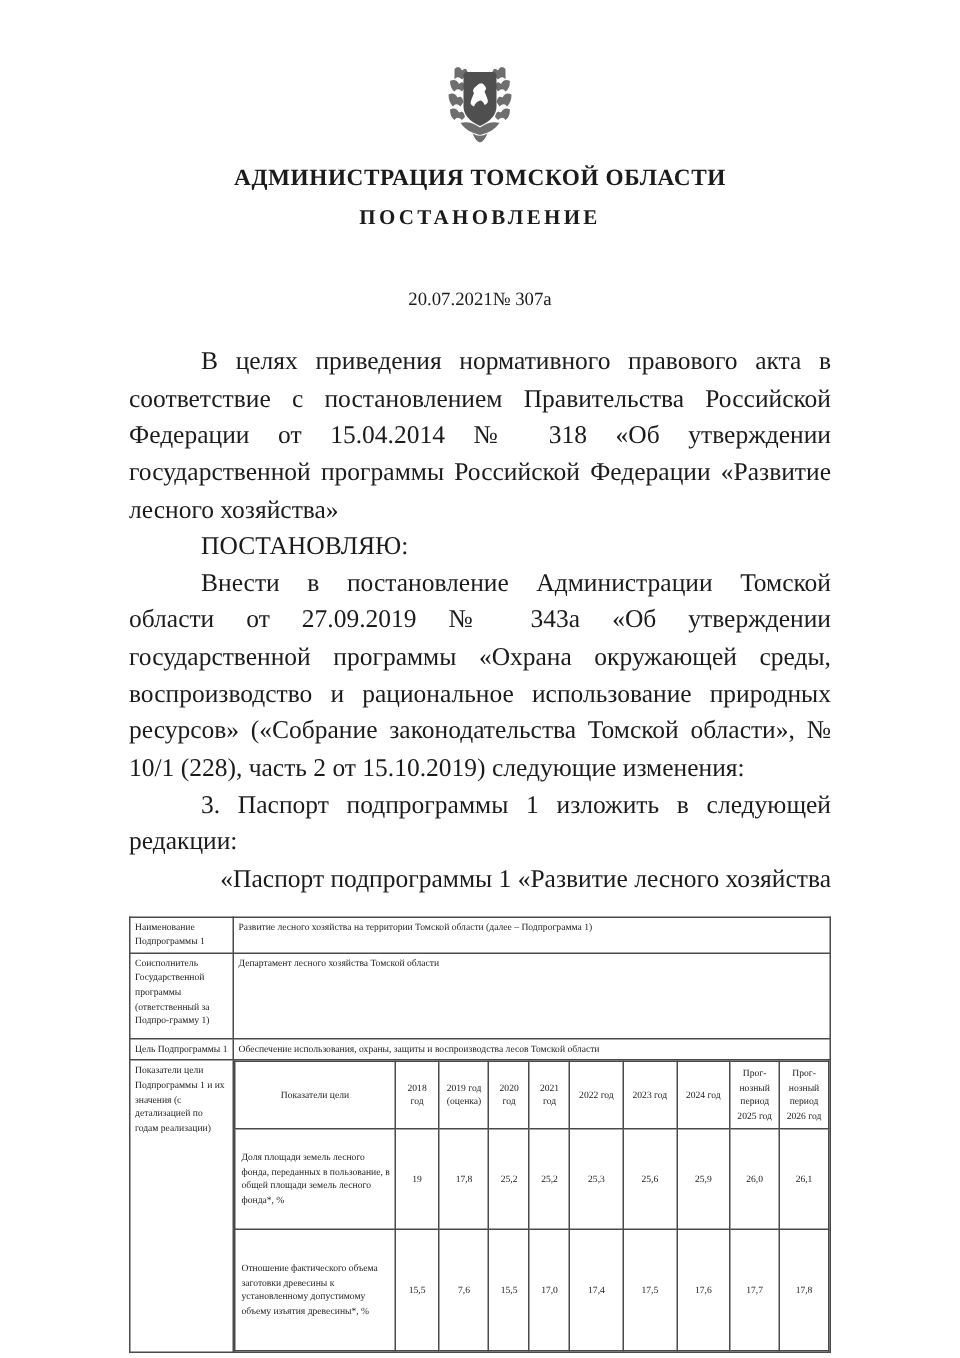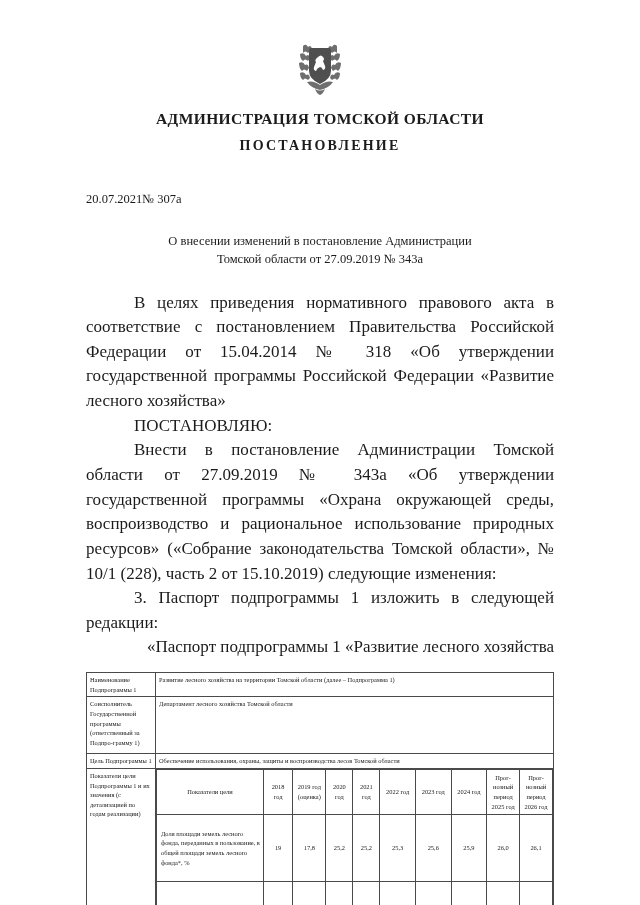--- a/index.html
+++ b/index.html
@@ -46,21 +46,21 @@
     text-align: center;
     font-size: 14px;
     font-weight: bold;
     letter-spacing: 2.2px;
     margin-top: 10px;
   }
 
   
   .meta-row {
     display: flex;
-    justify-content: flex-start;
+    justify-content: center;
     align-items: baseline;
     margin-top: 38px;
     font-size: 12.5px;
   }
 
   
   .subject {
     text-align: center;
     font-size: 12.5px;
     line-height: 1.42;
@@ -150,24 +150,20 @@
   </div>
 
   <div class="org-title">АДМИНИСТРАЦИЯ ТОМСКОЙ ОБЛАСТИ</div>
   <div class="doc-type">ПОСТАНОВЛЕНИЕ</div>
 
   <div class="meta-row">
     <span>20.07.2021</span>
     <span>№ 307а</span>
   </div>
 
-  <div class="subject">
-    <div>О внесении изменений в постановление Администрации</div>
-    <div>Томской области от 27.09.2019 № 343а</div>
-  </div>
 
   <div class="body-block">
     <p class="para">В целях приведения нормативного правового акта в соответствие с постановлением Правительства Российской Федерации от 15.04.2014 № 318 «Об утверждении государственной программы Российской Федерации «Развитие лесного хозяйства»</p>
     <p class="para">ПОСТАНОВЛЯЮ:</p>
     <p class="para">Внести в постановление Администрации Томской области от 27.09.2019 № 343а «Об утверждении государственной программы «Охрана окружающей среды, воспроизводство и рациональное использование природных ресурсов» («Собрание законодательства Томской области», № 10/1 (228), часть 2 от 15.10.2019) следующие изменения:</p>
     <p class="para">3. Паспорт подпрограммы 1 изложить в следующей редакции:</p>
     <p class="para center">«Паспорт подпрограммы 1 «Развитие лесного хозяйства</p>
   </div>
 
   <table class="passport-table">

